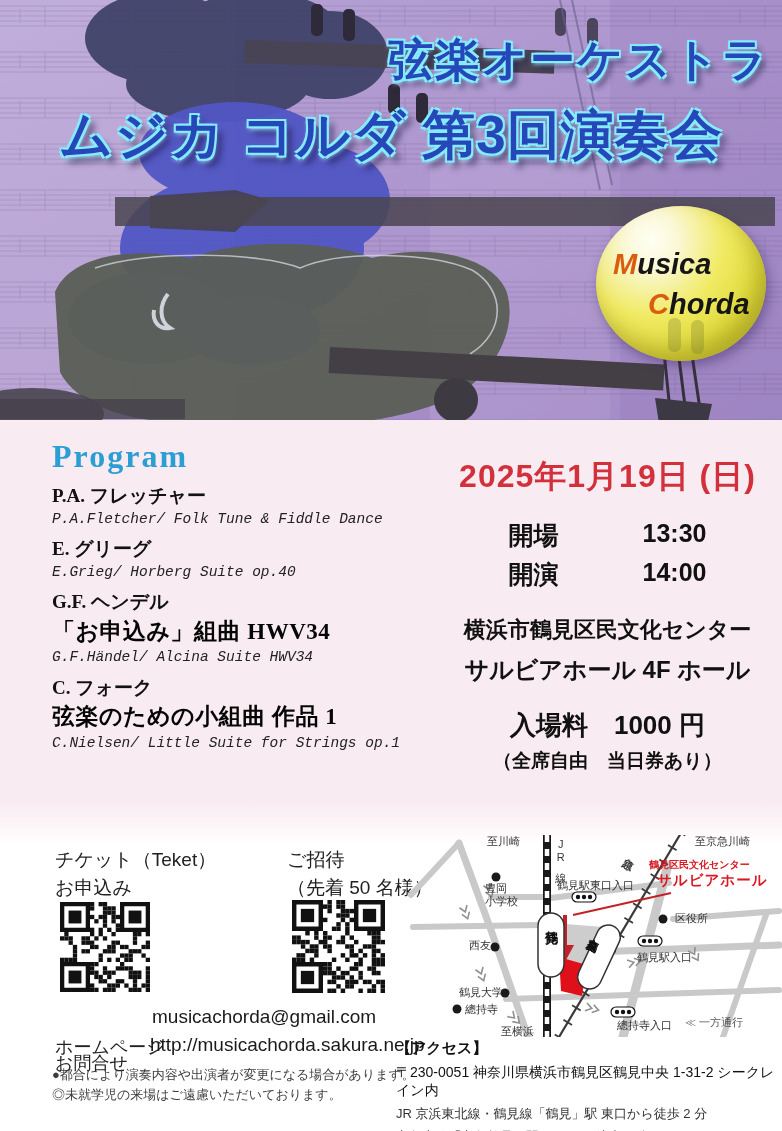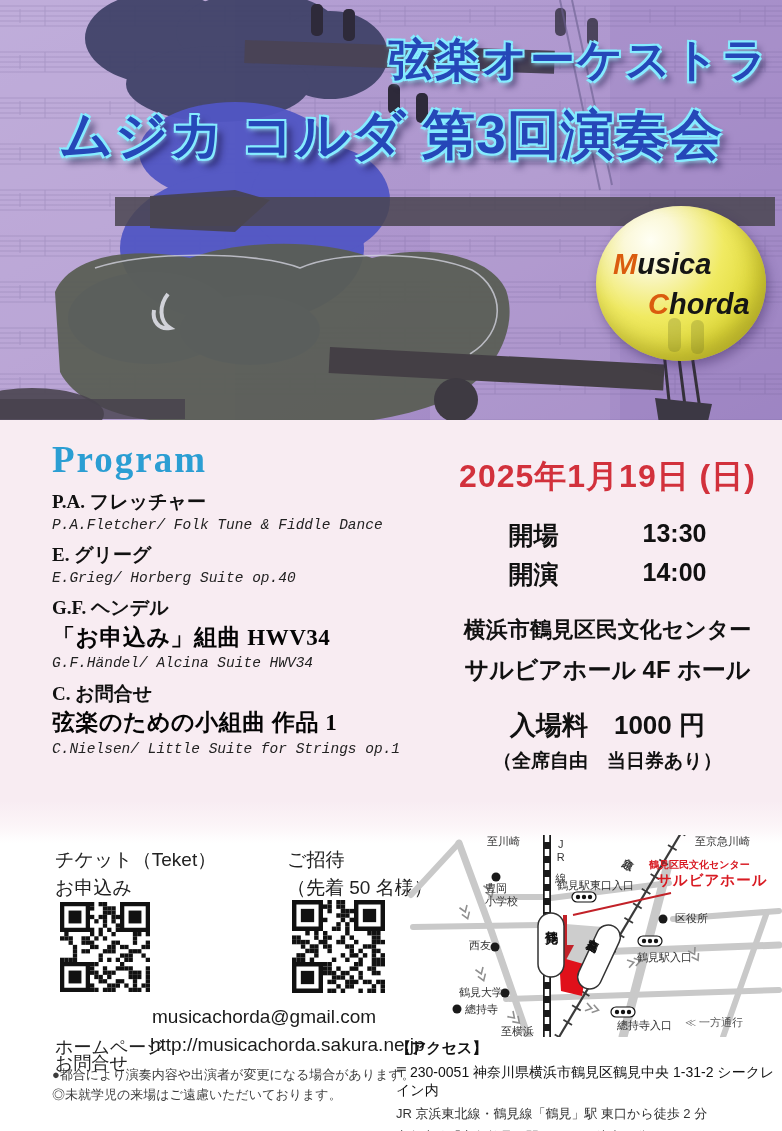--- a/index.html
+++ b/index.html
@@ -34,21 +34,21 @@
   .logo-l1{left:17px;top:42px;}
   .logo-l2{left:52px;top:82px;}
   .logo-peg{position:absolute;width:13px;height:34px;border-radius:6px;background:rgba(110,115,40,.28);}
   .peg1{left:72px;top:112px;}
   .peg2{left:95px;top:114px;}
 
   
   .info{position:absolute;left:0;top:420px;width:782px;height:423px;
     background:linear-gradient(180deg,#f8ecf2 0%,#f8ecf2 90%,#fcf5f8 96%,#ffffff 100%);}
   .program{position:absolute;left:52px;top:18px;width:392px;}
-  .program-heading{margin:0 0 8px 0;font-family:"Liberation Serif",serif;font-size:37px;font-weight:bold;
+  .program-heading{margin:0 0 8px 0;font-family:"Liberation Serif",serif;font-size:32px;font-weight:bold;
     color:var(--program-blue,#2b9ed3);letter-spacing:2px;}
   .p-composer{margin-top:9px;font-family:"Liberation Serif",serif;font-size:19px;font-weight:bold;color:#111;line-height:1.25;}
   .p-piece{margin-top:3px;font-family:"Liberation Serif",serif;font-size:23px;font-weight:bold;color:#050505;line-height:1.3;letter-spacing:0.5px;}
   .p-latin{margin-top:2px;font-family:"Liberation Mono",monospace;font-style:italic;font-size:14.5px;color:#222;line-height:1.25;}
 
   .event{position:absolute;left:440px;top:35px;width:335px;text-align:center;color:#111;}
   .event-date{font-size:32px;font-weight:bold;color:var(--accent-red,#d2313c);letter-spacing:1px;white-space:nowrap;}
   .event-times{margin-top:20px;}
   .time-row{display:flex;justify-content:space-between;width:198px;margin:6px auto 0;
     font-size:25px;font-weight:bold;}
@@ -185,21 +185,21 @@
       <div class="program-item">
         <div class="p-composer">E. グリーグ</div>
         <div class="p-latin">E.Grieg/ Horberg Suite op.40</div>
       </div>
       <div class="program-item">
         <div class="p-composer">G.F. ヘンデル</div>
         <div class="p-piece">「お申込み」組曲 HWV34</div>
         <div class="p-latin">G.F.Händel/ Alcina Suite HWV34</div>
       </div>
       <div class="program-item">
-        <div class="p-composer">C. お問合せ</div>
+        <div class="p-composer">C. フォーク</div>
         <div class="p-piece">弦楽のための小組曲 作品 1</div>
         <div class="p-latin">C.Nielsen/ Little Suite for Strings op.1</div>
       </div>
     </div>
 
     <div class="event">
       <div class="event-date">2025年1月19日 (日)</div>
       <div class="event-times">
         <div class="time-row">
           <span>開場</span>

